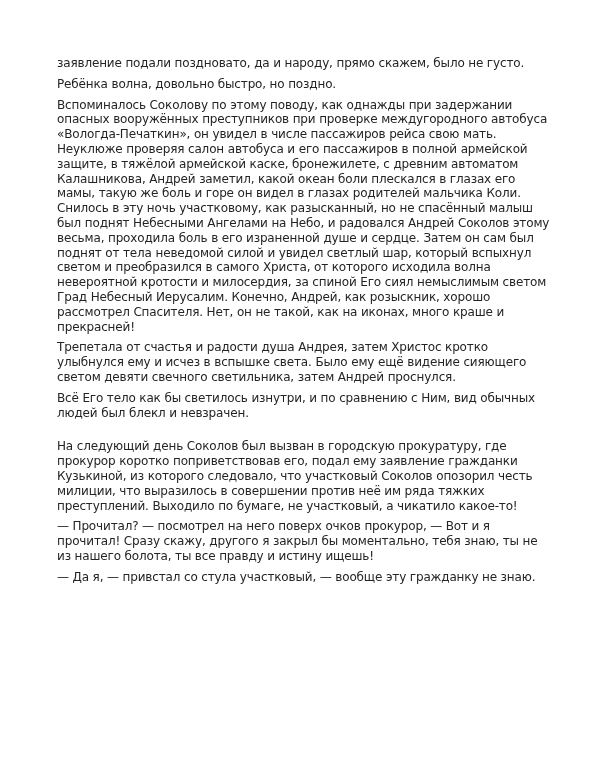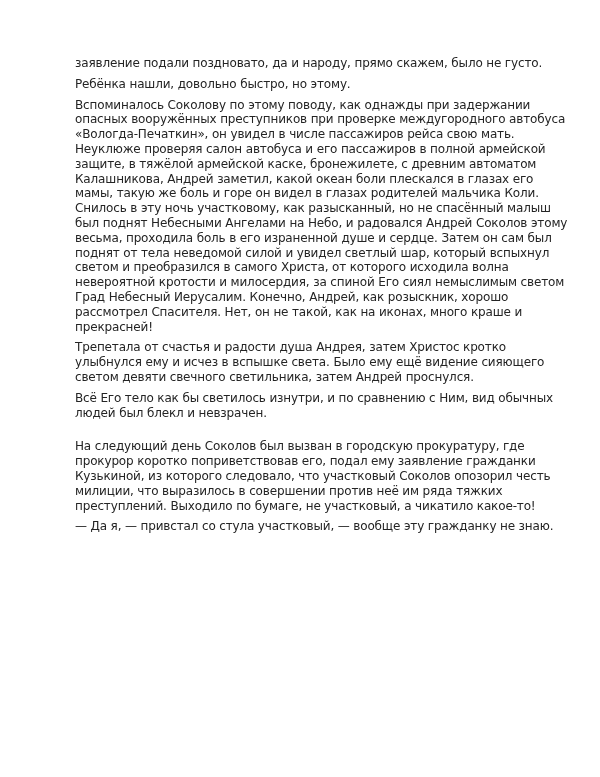--- a/index.html
+++ b/index.html
@@ -9,21 +9,21 @@
   }
   body {
     width: 600px;
     height: 777px;
     overflow: hidden;
   }
   .page {
     box-sizing: border-box;
     width: 600px;
     height: 777px;
-    padding: 56px 8px 0 75px;
+    padding: 56px 8px 0 57px;
     font-family: "DejaVu Sans", "Liberation Sans", sans-serif;
     font-size: 12px;
     line-height: 14.8px;
     letter-spacing: -0.15px;
     color: #242424;
     background: #ffffff;
   }
   .page p {
     margin: 0 0 6px 0;
     max-width: 545px;
@@ -31,21 +31,21 @@
   }
   .blank-line {
     height: 13px;
   }
 </style>
 </head>
 <body>
 
 <div class="page">
   <p>заявление подали поздновато, да и народу, прямо скажем, было не густо.</p>
-  <p>Ребёнка нашли, довольно быстро, но этому.</p>
+  <p>Ребёнка волна, довольно быстро, но поздно.</p>
   <p>Вспоминалось Соколову по этому поводу, как однажды при задержании
 опасных вооружённых преступников при проверке междугородного автобуса
 «Вологда-Печаткин», он увидел в числе пассажиров рейса свою мать.
 Неуклюже проверяя салон автобуса и его пассажиров в полной армейской
 защите, в тяжёлой армейской каске, бронежилете, с древним автоматом
 Калашникова, Андрей заметил, какой океан боли плескался в глазах его
 мамы, такую же боль и горе он видел в глазах родителей мальчика Коли.
 Снилось в эту ночь участковому, как разысканный, но не спасённый малыш
 был поднят Небесными Ангелами на Небо, и радовался Андрей Соколов этому
 весьма, проходила боль в его израненной душе и сердце. Затем он сам был
@@ -59,14 +59,17 @@
 улыбнулся ему и исчез в вспышке света. Было ему ещё видение сияющего
 светом девяти свечного светильника, затем Андрей проснулся.</p>
   <p>Всё Его тело как бы светилось изнутри, и по сравнению с Ним, вид обычных
 людей был блекл и невзрачен.</p>
   <div class="blank-line"></div>
   <p>На следующий день Соколов был вызван в городскую прокуратуру, где
 прокурор коротко поприветствовав его, подал ему заявление гражданки
 Кузькиной, из которого следовало, что участковый Соколов опозорил честь
 милиции, что выразилось в совершении против неё им ряда тяжких
 преступлений. Выходило по бумаге, не участковый, а чикатило какое-то!</p>
+  <p>— Прочитал? — посмотрел на него поверх очков прокурор, — Вот и я
+прочитал! Сразу скажу, другого я закрыл бы моментально, тебя знаю, ты не
+из нашего болота, ты все правду и истину ищешь!</p>
   <p>— Да я, — привстал со стула участковый, — вообще эту гражданку не знаю.</p>
 </div>
 
 </body></html>

